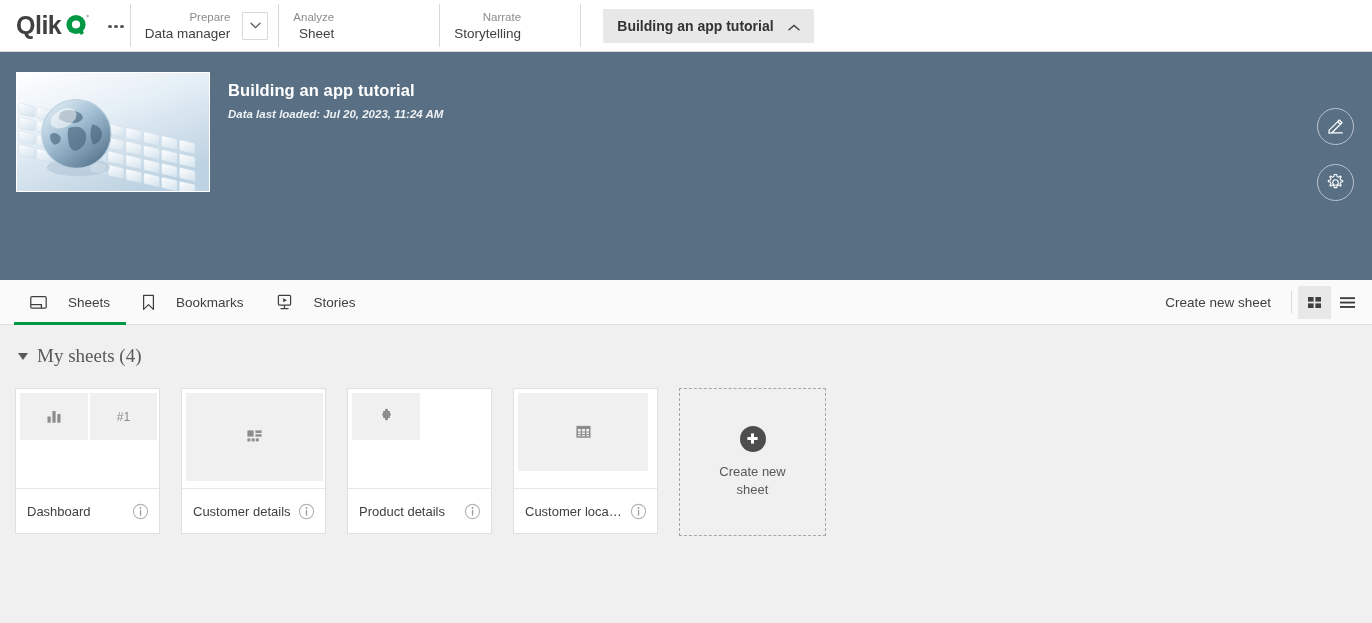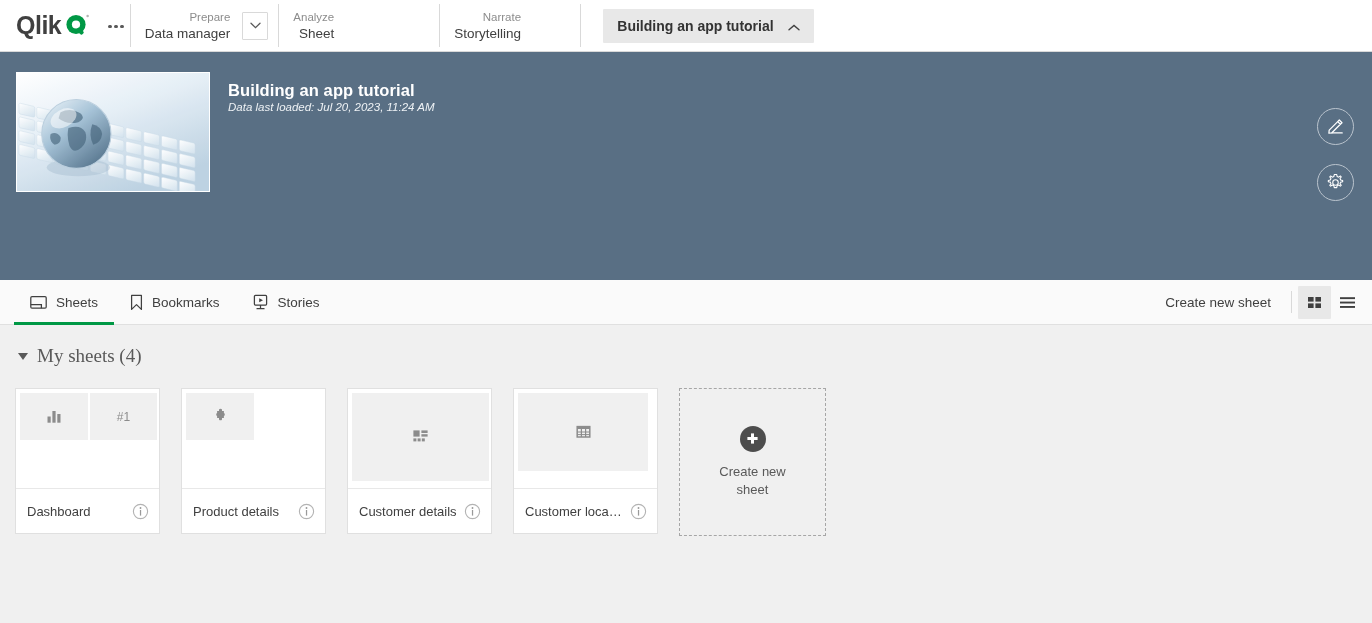--- a/index.html
+++ b/index.html
@@ -137,24 +137,24 @@
 
   .banner-text { padding: 8px 0 0 18px; }
   .banner-title {
     font-size: 16.5px;
     font-weight: bold;
     color: #ffffff;
     letter-spacing: 0.1px;
     line-height: 20px;
   }
   .banner-sub {
-    margin-top: 0;
+    margin-top: 7px;
     font-size: 11.5px;
     font-style: italic;
-    font-weight: normal;
+    font-weight: bold;
     color: #eef2f5;
     line-height: 14px;
   }
 
   .banner-actions {
     position: absolute;
     right: 18px;
     top: 56px;
     display: flex;
     flex-direction: column;
@@ -176,21 +176,21 @@
     background: #fafafa;
     border-bottom: 1px solid #e0e0e0;
     display: flex;
     align-items: stretch;
     position: relative;
   }
   .tabs { display: flex; align-items: stretch; padding-left: 14px; }
   .tab {
     display: flex;
     align-items: center;
-    gap: 9px;
+    gap: 21px;
     padding: 0 16px;
     cursor: pointer;
     position: relative;
     color: #404040;
     font-size: 13.5px;
   }
   .tab .ic { display: flex; align-items: center; }
   .tab .ic svg { display: block; }
   .tab.active::after {
     content: "";
@@ -584,40 +584,20 @@
             <circle cx="8.5" cy="8.5" r="7.1" fill="none" stroke="#b3b3b3" stroke-width="1.1"></circle>
             <circle cx="8.5" cy="5.0" r="0.95" fill="#999999"></circle>
             <rect x="7.9" y="7.0" width="1.25" height="5.6" fill="#999999"></rect>
           </svg>
         </span>
       </div>
     </div>
 
     <div class="sheet-card">
       <div class="sheet-prev">
-        <div class="tile" style="left:4px;top:4px;width:68px;height:47px;">
-          <svg width="17" height="17" viewBox="0 0 17 17">
-            <path d="M7.0 1.6 a1.7 1.7 0 0 1 3.0 0 l0 1.5 1.9 0 0 1.9 a1.7 1.7 0 0 1 0 3.0 l0 1.9 -1.9 0 0 1.5 a1.7 1.7 0 0 1 -3.0 0 l0 -1.5 -1.9 0 0 -1.9 a1.7 1.7 0 0 1 0 -3.0 l0 -1.9 1.9 0 z" fill="#8c8c8c"></path>
-          </svg>
-        </div>
-      </div>
-      <div class="sheet-foot">
-        <span class="sheet-name">Product details</span>
-        <span class="info-icon">
-          <svg width="17" height="17" viewBox="0 0 17 17">
-            <circle cx="8.5" cy="8.5" r="7.1" fill="none" stroke="#b3b3b3" stroke-width="1.1"></circle>
-            <circle cx="8.5" cy="5.0" r="0.95" fill="#999999"></circle>
-            <rect x="7.9" y="7.0" width="1.25" height="5.6" fill="#999999"></rect>
-          </svg>
-        </span>
-      </div>
-    </div>
-
-    <div class="sheet-card">
-      <div class="sheet-prev">
         <div class="tile" style="left:4px;top:4px;width:137px;height:88px;">
           <svg width="19" height="19" viewBox="0 0 19 19">
             <rect x="2.4" y="2.4" width="6.2" height="6.2" fill="#8c8c8c"></rect>
             <rect x="10.4" y="2.4" width="6.2" height="2.6" fill="#8c8c8c"></rect>
             <rect x="10.4" y="6.2" width="6.2" height="2.4" fill="#8c8c8c"></rect>
             <rect x="2.4" y="10.4" width="3.0" height="3.0" fill="#8c8c8c"></rect>
             <rect x="6.6" y="10.4" width="3.0" height="3.0" fill="#8c8c8c"></rect>
             <rect x="10.8" y="10.4" width="3.0" height="3.0" fill="#8c8c8c"></rect>
           </svg>
         </div>
@@ -629,20 +609,40 @@
             <circle cx="8.5" cy="8.5" r="7.1" fill="none" stroke="#b3b3b3" stroke-width="1.1"></circle>
             <circle cx="8.5" cy="5.0" r="0.95" fill="#999999"></circle>
             <rect x="7.9" y="7.0" width="1.25" height="5.6" fill="#999999"></rect>
           </svg>
         </span>
       </div>
     </div>
 
     <div class="sheet-card">
       <div class="sheet-prev">
+        <div class="tile" style="left:4px;top:4px;width:68px;height:47px;">
+          <svg width="17" height="17" viewBox="0 0 17 17">
+            <path d="M7.0 1.6 a1.7 1.7 0 0 1 3.0 0 l0 1.5 1.9 0 0 1.9 a1.7 1.7 0 0 1 0 3.0 l0 1.9 -1.9 0 0 1.5 a1.7 1.7 0 0 1 -3.0 0 l0 -1.5 -1.9 0 0 -1.9 a1.7 1.7 0 0 1 0 -3.0 l0 -1.9 1.9 0 z" fill="#8c8c8c"></path>
+          </svg>
+        </div>
+      </div>
+      <div class="sheet-foot">
+        <span class="sheet-name">Product details</span>
+        <span class="info-icon">
+          <svg width="17" height="17" viewBox="0 0 17 17">
+            <circle cx="8.5" cy="8.5" r="7.1" fill="none" stroke="#b3b3b3" stroke-width="1.1"></circle>
+            <circle cx="8.5" cy="5.0" r="0.95" fill="#999999"></circle>
+            <rect x="7.9" y="7.0" width="1.25" height="5.6" fill="#999999"></rect>
+          </svg>
+        </span>
+      </div>
+    </div>
+
+    <div class="sheet-card">
+      <div class="sheet-prev">
         <div class="tile" style="left:4px;top:4px;width:130px;height:78px;">
           <svg width="17" height="16" viewBox="0 0 17 16">
             <rect x="2.2" y="2.6" width="12.6" height="10.4" fill="none" stroke="#8c8c8c" stroke-width="1.5"></rect>
             <rect x="2.2" y="2.6" width="12.6" height="2.4" fill="#8c8c8c"></rect>
             <path d="M6.4 5.0 L6.4 13.0 M10.6 5.0 L10.6 13.0" stroke="#8c8c8c" stroke-width="1.2"></path>
             <path d="M2.2 8.0 L14.8 8.0 M2.2 10.6 L14.8 10.6" stroke="#8c8c8c" stroke-width="1"></path>
           </svg>
         </div>
       </div>
       <div class="sheet-foot">

